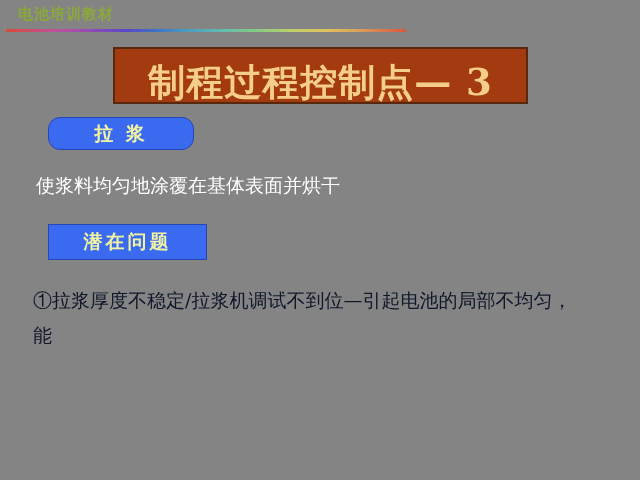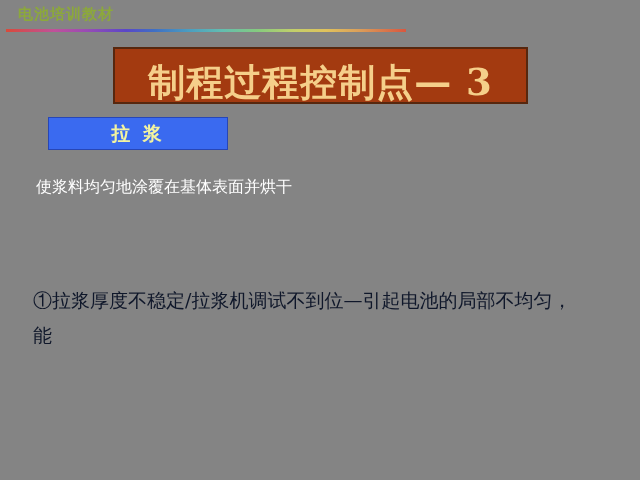--- a/index.html
+++ b/index.html
@@ -98,36 +98,37 @@
     font-size: 19px;
     font-weight: bold;
     color: #f2f3a0;
     white-space: nowrap;
     letter-spacing: 3px;
   }
 
   #box-laJiang {
     left: 48px;
     top: 117px;
-    width: 180px;
+    width: 146px;
     height: 33px;
+    border-radius: 12px;
   }
   #box-qianZai {
     left: 48px;
     top: 224px;
     width: 159px;
     height: 36px;
   }
 
   
   .body-text {
     position: absolute;
-    font-family: Liberation Serif, serif;
+    font-family: Liberation Mono, monospace;
     color: #ffffff;
-    font-size: 16px;
+    font-size: 19px;
     line-height: 30px;
     letter-spacing: 0px;
     white-space: nowrap;
   }
 
   #desc-line {
     left: 36px;
     top: 172px;
   }
 
@@ -160,20 +161,23 @@
   <div id="title-box">
     <span id="title-text">制程过程控制点— 3</span>
   </div>
 
   <div class="blue-box" id="box-laJiang">
     <span class="blue-box-text">拉 浆</span>
   </div>
 
   <div class="body-text" id="desc-line">使浆料均匀地涂覆在基体表面并烘干</div>
 
+  <div class="blue-box" id="box-qianZai">
+    <span class="blue-box-text">潜在问题</span>
+  </div>
 
   <div id="issues-block">
     <div class="issue-para">①拉浆厚度不稳定/拉浆机调试不到位—引起电池的局部不均匀，</div>
     <div class="issue-gap"></div>
     <div class="issue-para">能</div>
   </div>
 
 </div>
 
 </body></html>

